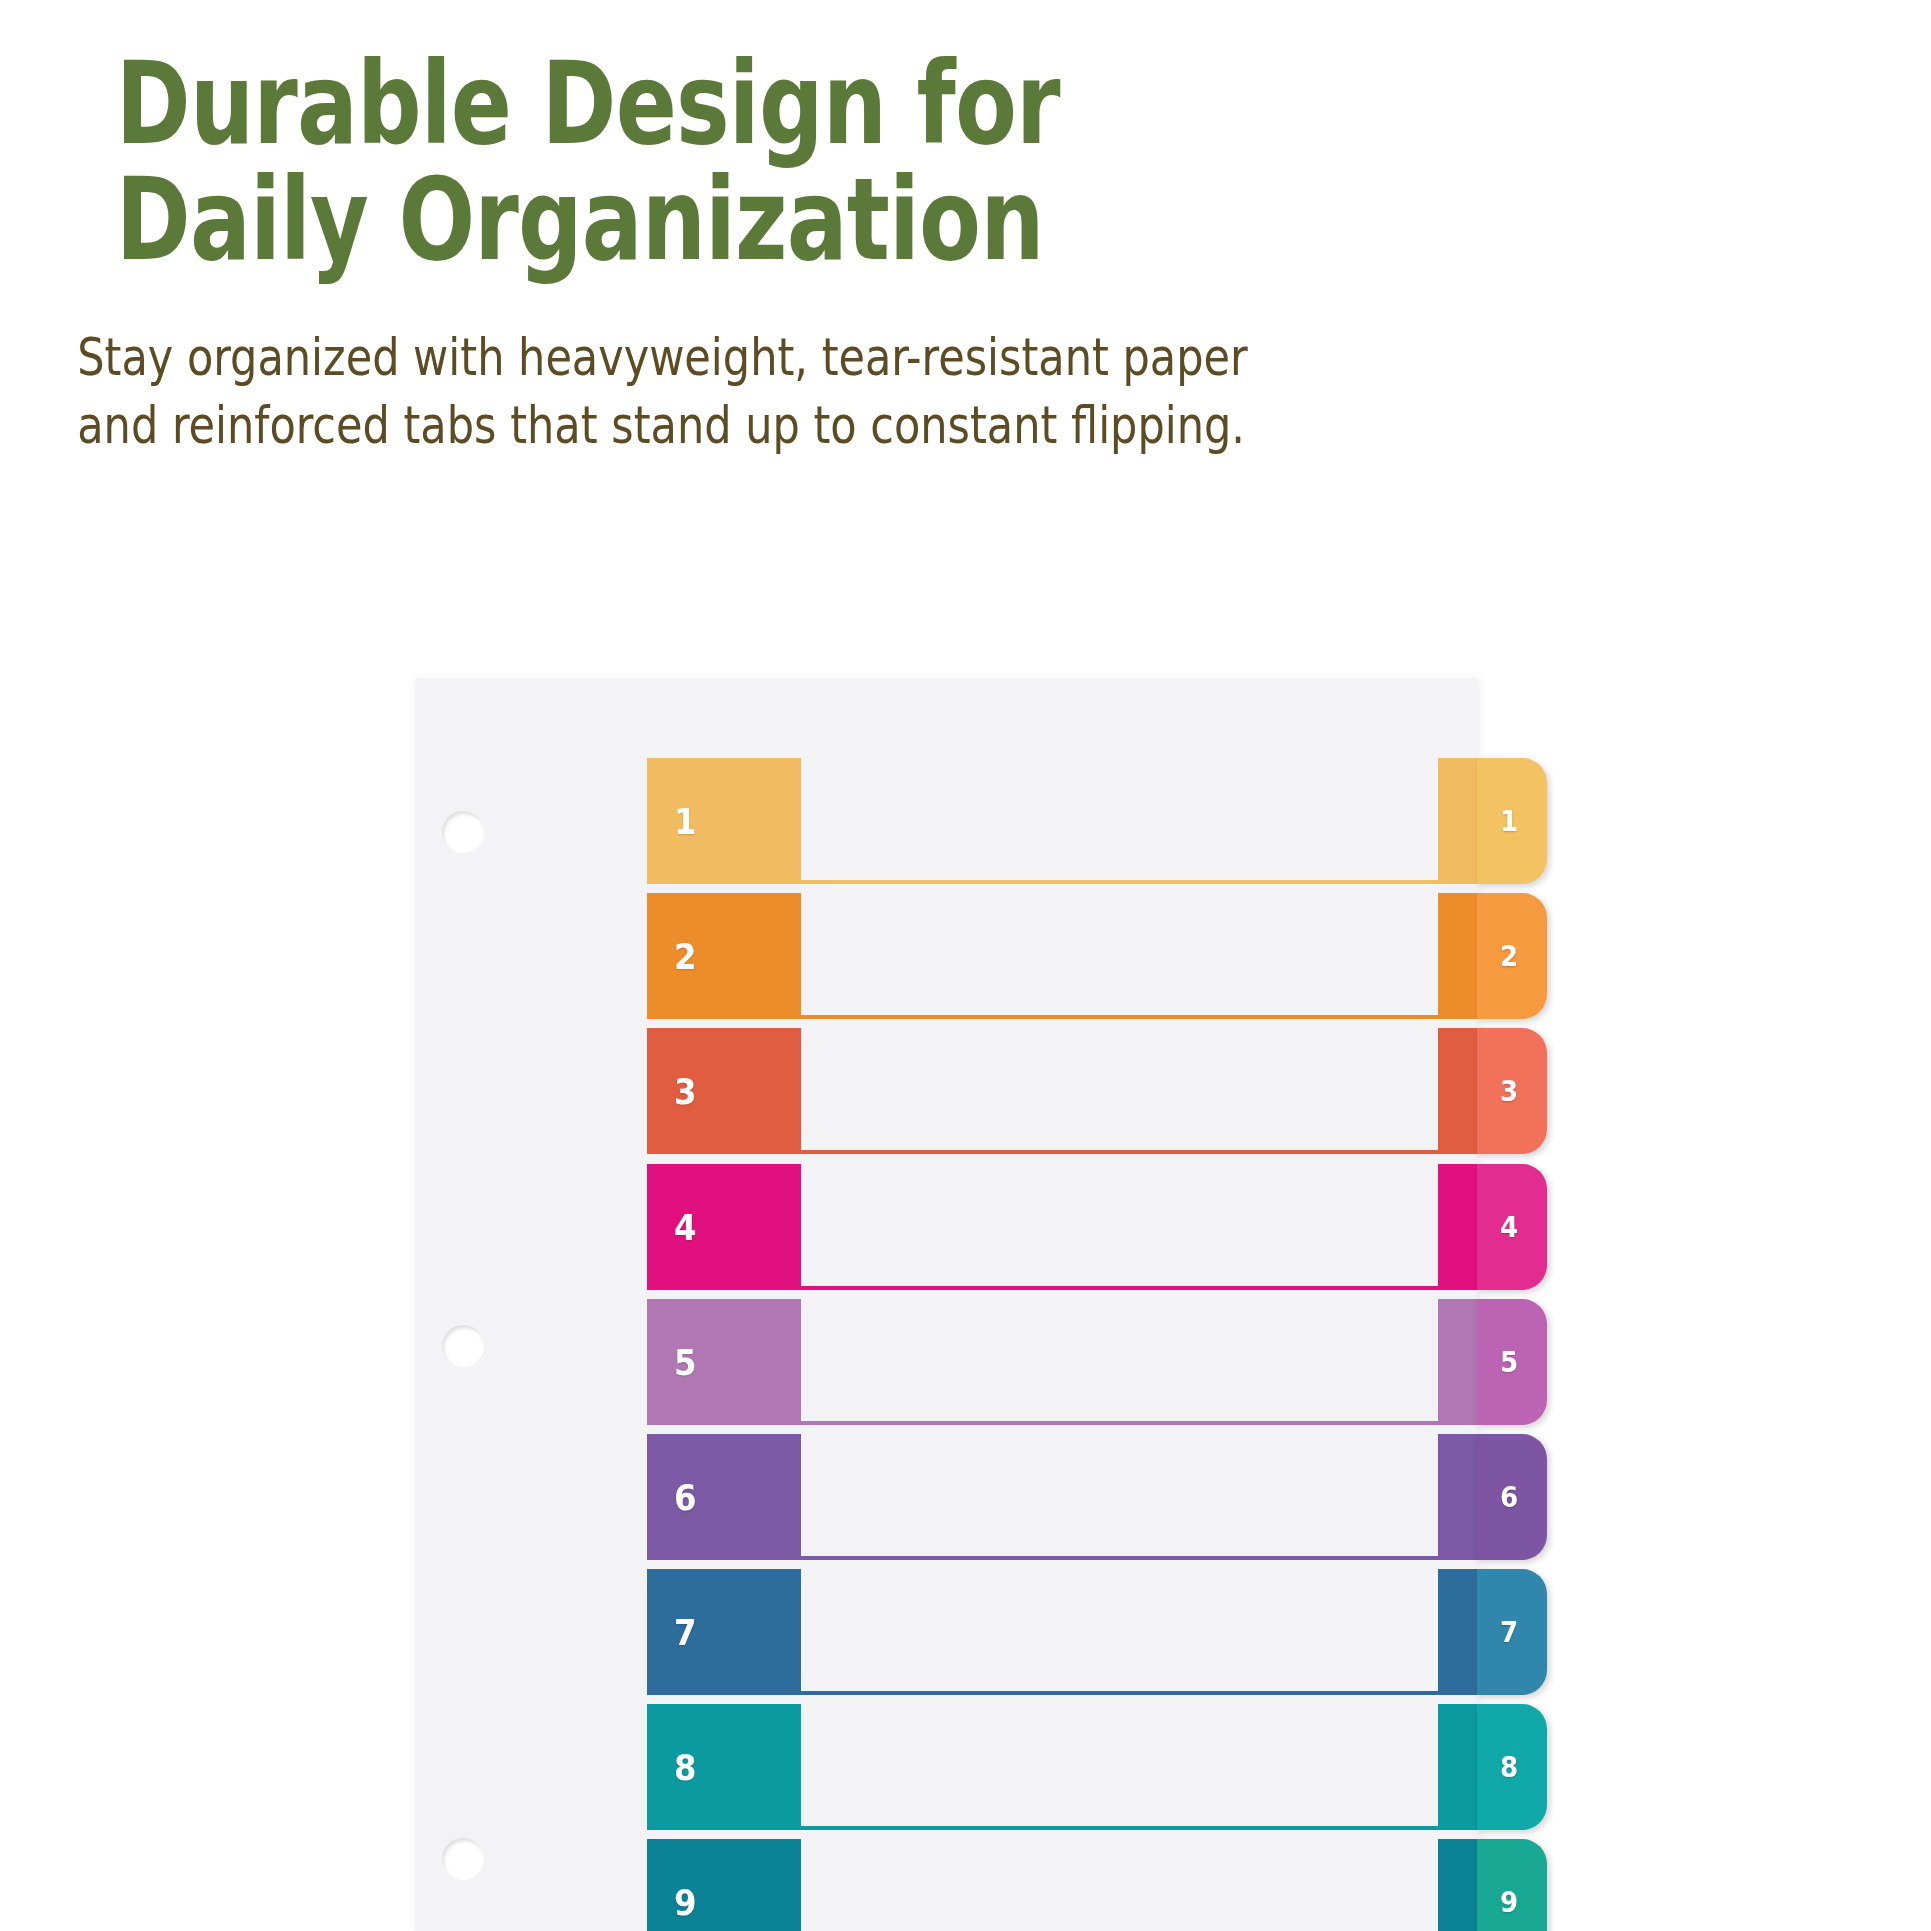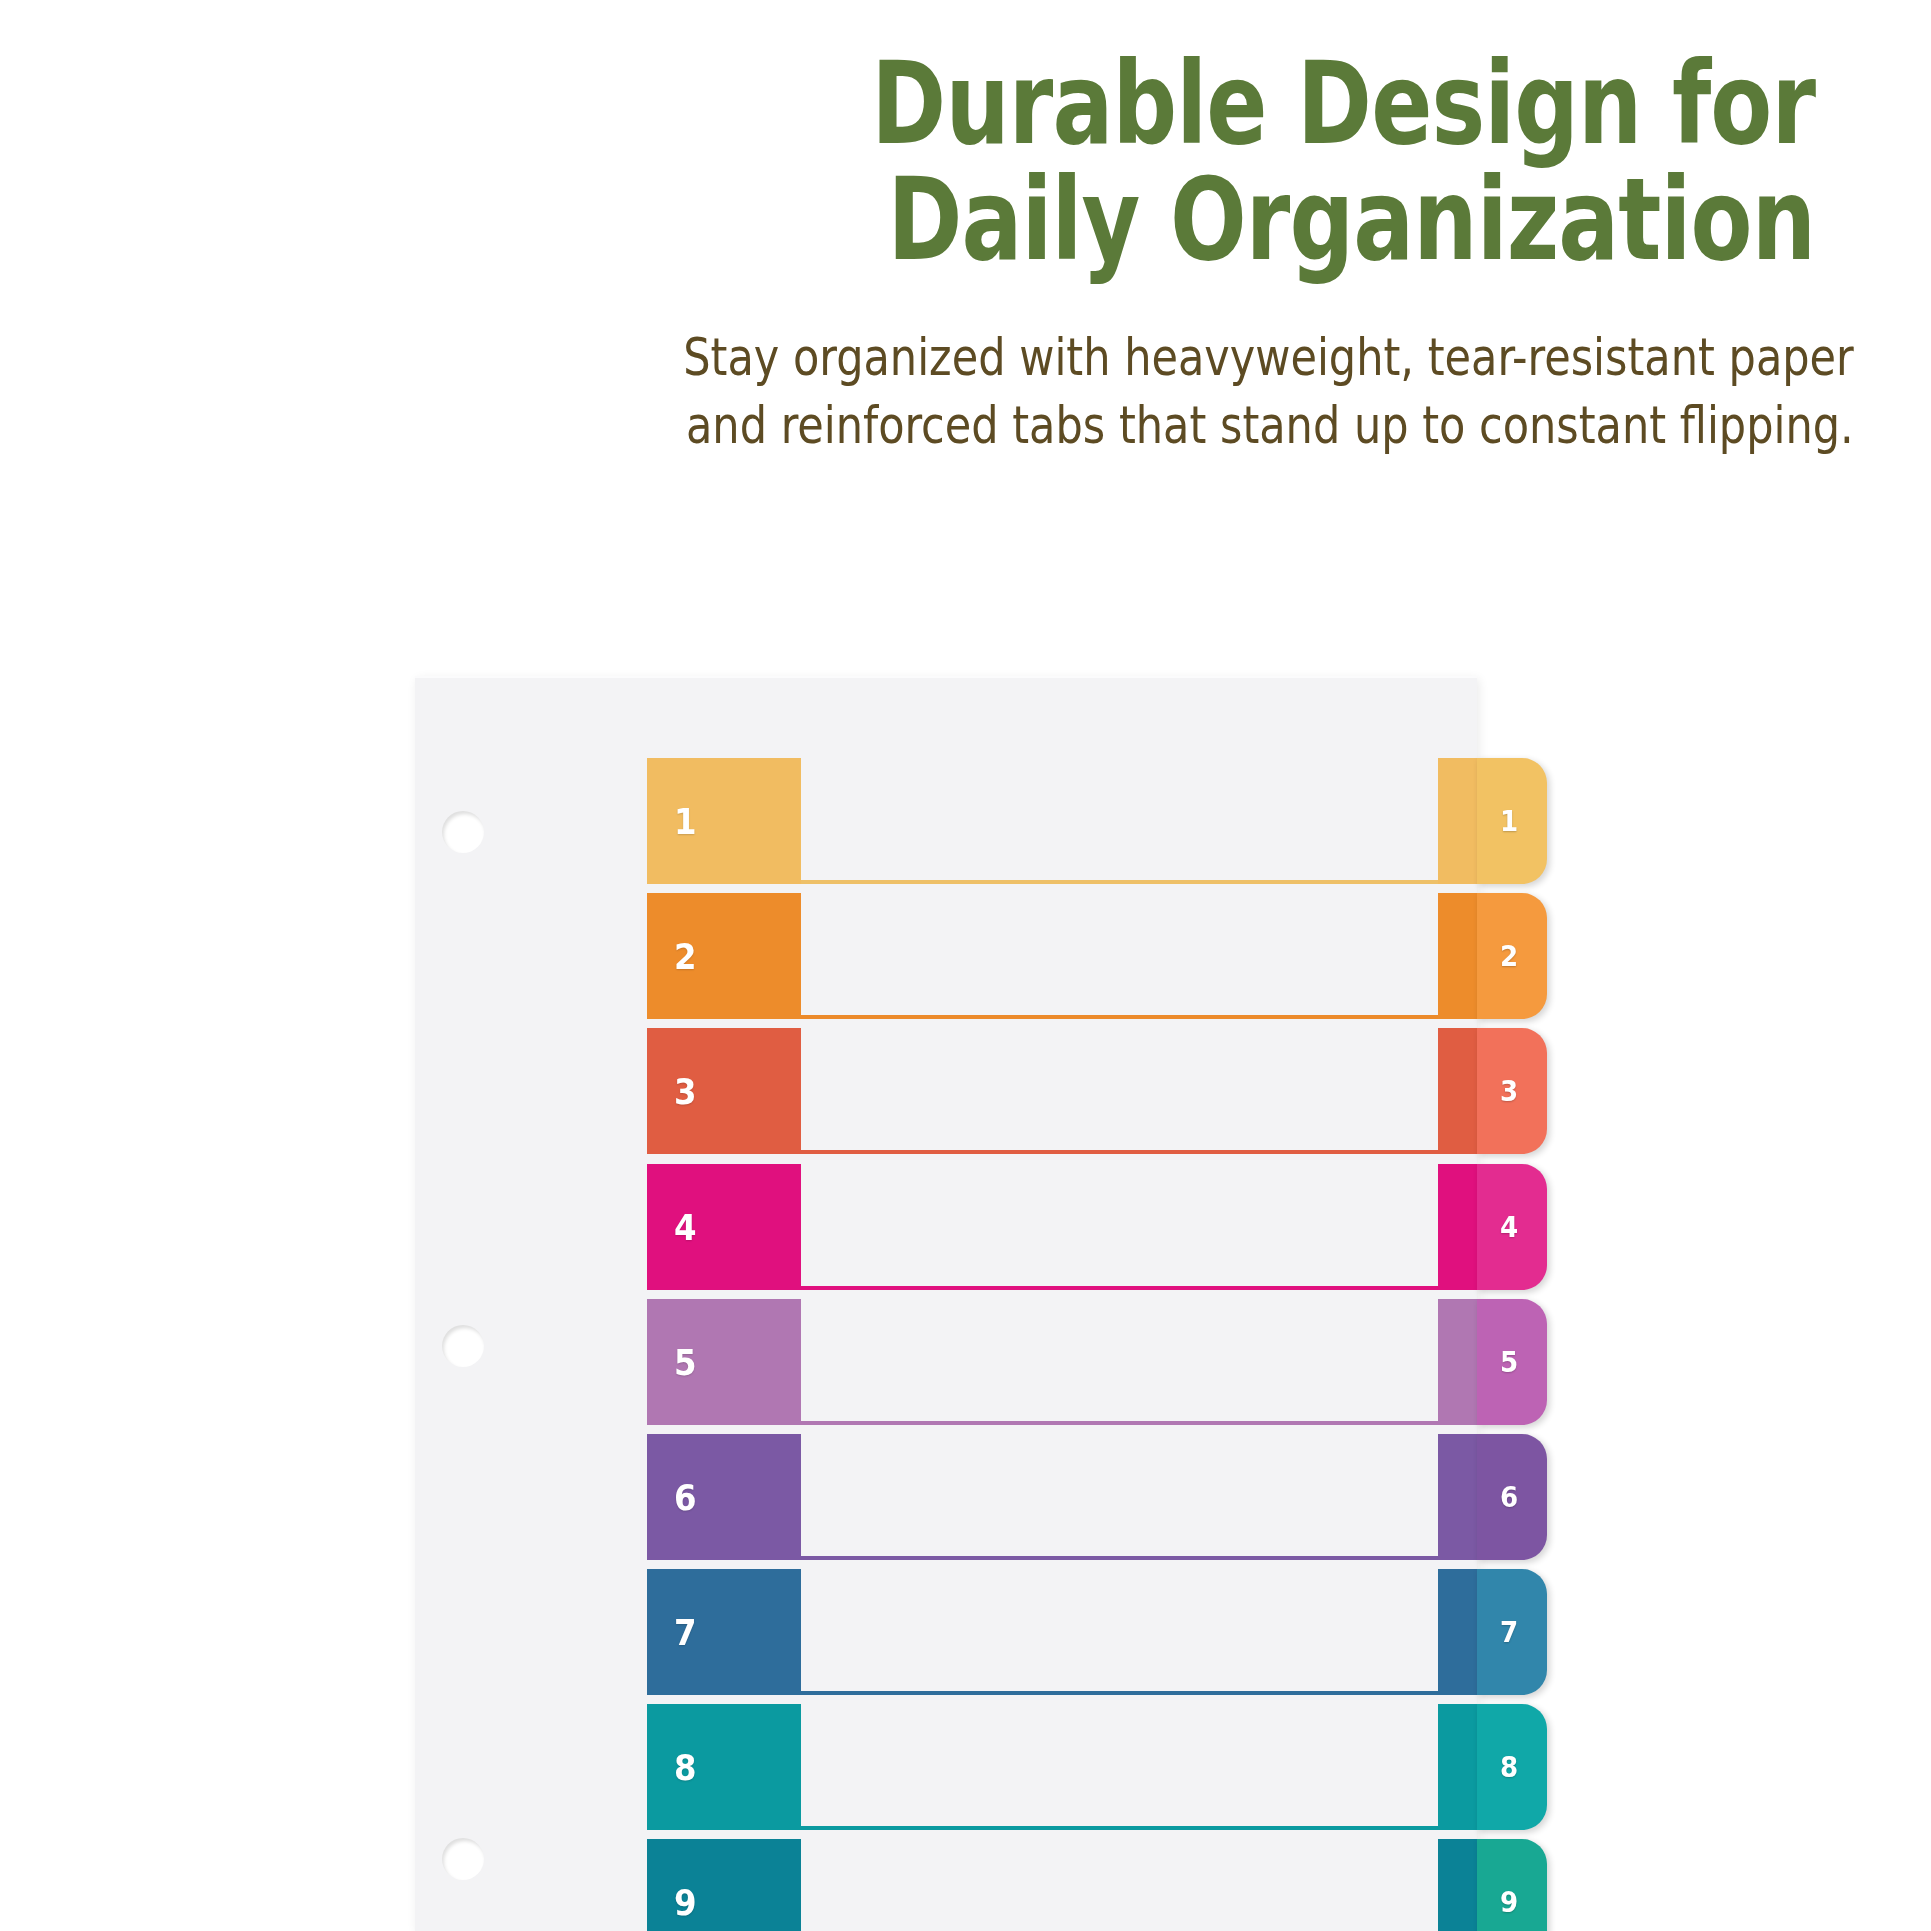--- a/index.html
+++ b/index.html
@@ -14,21 +14,21 @@
     overflow: hidden;
     position: relative;
   }
 
   
   #header {
     position: absolute;
     left: 0;
     top: 0;
     width: 1931px;
-    text-align: right;
+    text-align: left;
   }
   #headline {
     margin: 0;
     padding-top: 46px;
     color: #5b7a39;
     font-family: "DejaVu Sans Condensed", "Liberation Sans Narrow", "Liberation Sans", sans-serif;
     font-size: 114px;
     line-height: 1.02;
     font-weight: 700;
     letter-spacing: -1px;

